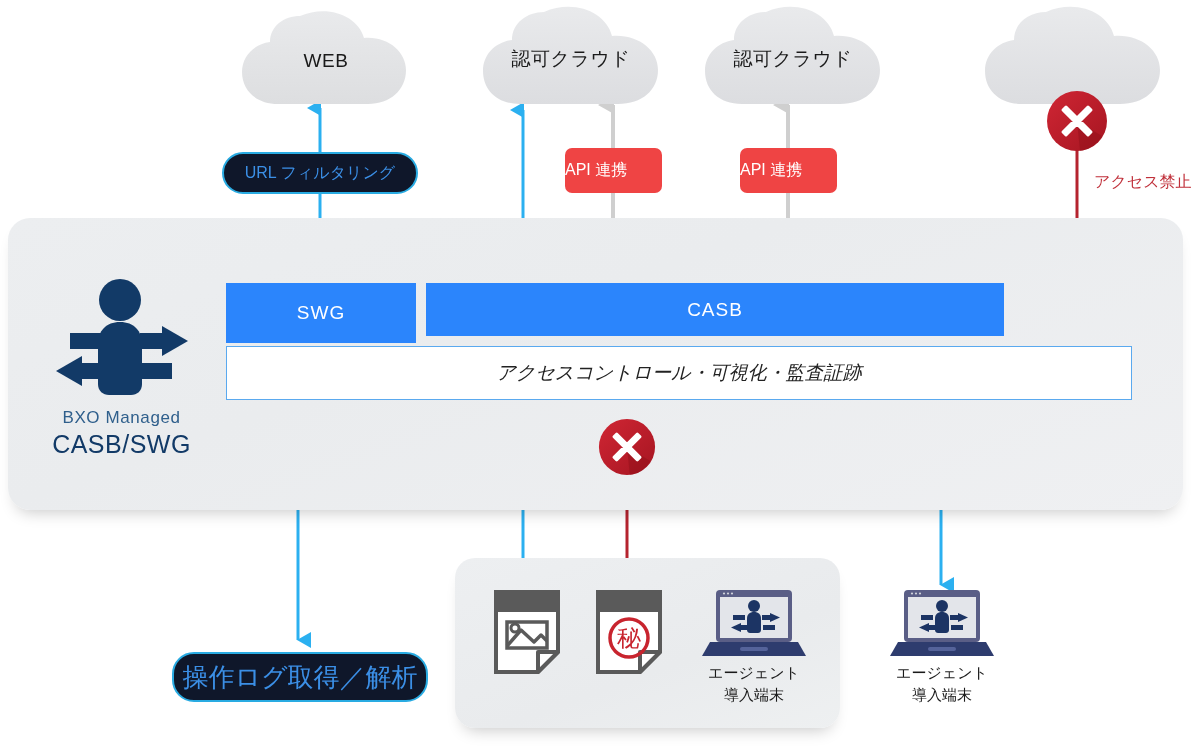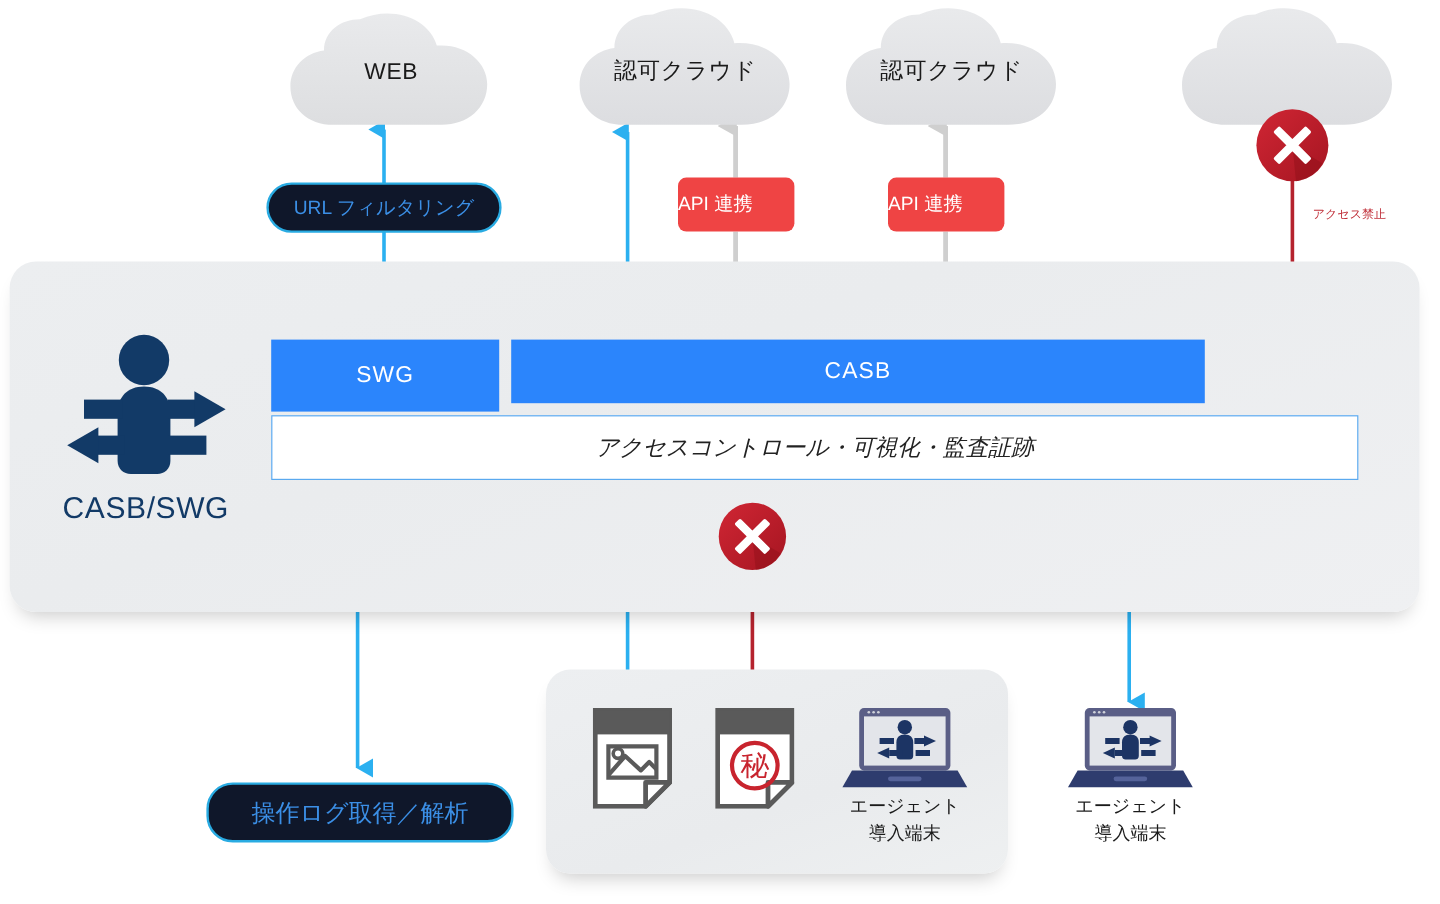--- a/index.html
+++ b/index.html
@@ -107,21 +107,21 @@
     text-align:center;
     color:#123a67;
   }
   .brand .b1{font-size:17px;color:#2f5f8c;letter-spacing:.6px;}
   .brand .b2{font-size:25px;color:#123a67;letter-spacing:.5px;margin-top:2px;}
 
   
   .rednote{
     position:absolute;
     color:#c0303a;
-    font-size:10px;
+    font-size:16px;
     white-space:nowrap;
   }
 
   svg.layer{position:absolute;left:0;top:0;width:1200px;height:753px;pointer-events:none;}
 </style>
 </head>
 <body>
 
 <div id="stage">
 
@@ -268,20 +268,21 @@
 
           <rect x="30" y="85" width="26" height="16"></rect>
           <path d="M32,93 L58,78 L58,108 Z" transform="translate(-24,0)"></path>
 
           <rect x="92" y="85" width="32" height="16"></rect>
         </g>
       </svg>
     </div>
 
     <div class="brand" style="left:16px;top:190px;width:195px;">
+      <div class="b1">BXO Managed</div>
       <div class="b2">CASB/SWG</div>
     </div>
 
     <div class="bar-blue" style="left:218px;top:65px;width:190px;height:60px;">
       <span>SWG</span>
     </div>
 
     <div class="bar-blue" style="left:418px;top:65px;width:578px;height:53px;">
       <span>CASB</span>
     </div>
@@ -292,21 +293,21 @@
   </div>
 
   <div class="abs" style="left:598px;top:418px;width:58px;height:58px;">
     <svg viewBox="0 0 62 62" width="58" height="58">
       <circle cx="31" cy="31" r="30" fill="url(#xg1)"></circle>
       <path d="M31,31 L56,46 A30,30 0 0 1 34,61 Z" fill="#8e1019" opacity=".45"></path>
       <path d="M20,17 L31,28 L42,17 L45,20 L34,31 L45,42 L42,45 L31,34 L20,45 L17,42 L28,31 L17,20 Z" fill="#ffffff" stroke="#ffffff" stroke-width="3" stroke-linejoin="round"></path>
     </svg>
   </div>
 
-  <div class="pill-outline" style="left:172px;top:652px;width:256px;height:50px;font-size:20px;">
+  <div class="pill-outline" style="left:172px;top:652px;width:256px;height:50px;font-size:26px;">
     <span>操作ログ取得／解析</span>
   </div>
 
   <div class="devpanel" style="left:455px;top:558px;width:385px;height:170px;">
 
     <div class="abs" style="left:39px;top:32px;width:66px;height:84px;">
       <svg viewBox="0 0 66 84" width="66" height="84">
         <path d="M2,2 H64 V62 L44,82 H2 Z" fill="#ffffff" stroke="#5a5a5a" stroke-width="4"></path>
         <rect x="2" y="2" width="62" height="20" fill="#5a5a5a"></rect>
         <path d="M44,82 L44,62 L64,62 Z" fill="#ffffff" stroke="#5a5a5a" stroke-width="4" stroke-linejoin="round"></path>

